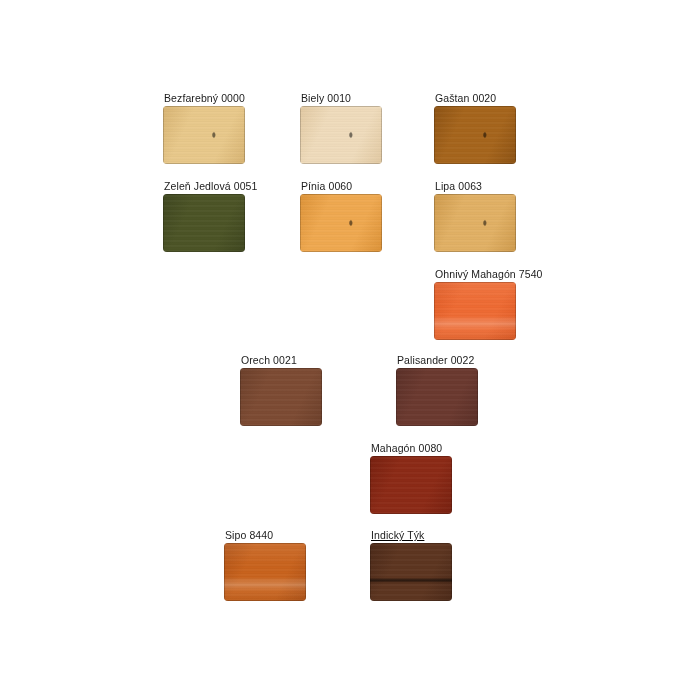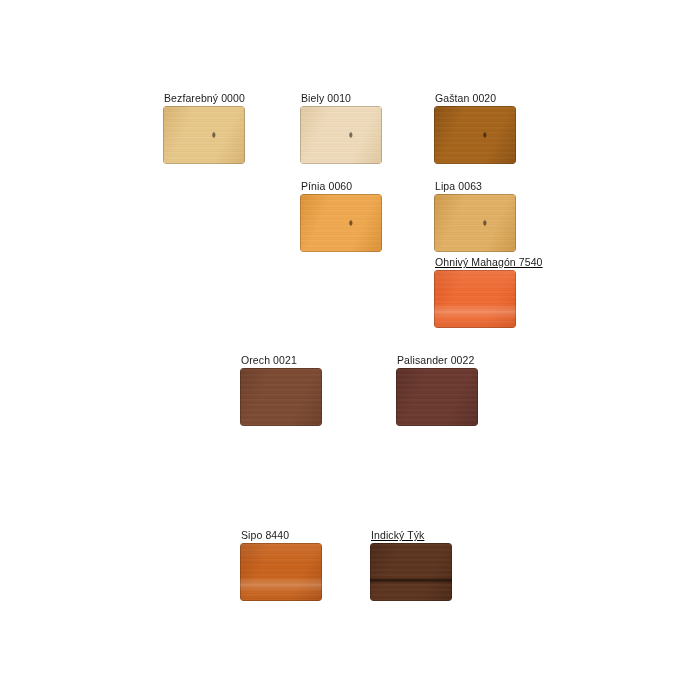--- a/index.html
+++ b/index.html
@@ -114,37 +114,44 @@
       </div>
     </div>
     <div class="swatch-cell" style="left: 434px; top: 92px;">
       <div class="swatch-label">Gaštan 0020</div>
       <div class="swatch-chip" style="width: 82px; height: 58px; background: linear-gradient(115deg, rgb(141, 83, 20) 0%, rgb(166, 101, 28) 30%, rgb(166, 101, 28) 70%, rgb(141, 83, 20) 100%);">
         <div class="grain lines"></div>
         <div class="grain arcs"></div>
         <div class="grain edge"></div>
       </div>
     </div>
+    <div class="swatch-cell" style="left: 163px; top: 180px;">
+      <div class="swatch-label">Zeleň Jedlová 0051</div>
+      <div class="swatch-chip" style="width: 82px; height: 58px; background: linear-gradient(115deg, rgb(63, 71, 32) 0%, rgb(76, 84, 38) 30%, rgb(76, 84, 38) 70%, rgb(63, 71, 32) 100%);">
+        <div class="grain lines"></div>
+        <div class="grain edge"></div>
+      </div>
+    </div>
     <div class="swatch-cell" style="left: 300px; top: 180px;">
       <div class="swatch-label">Pínia 0060</div>
       <div class="swatch-chip" style="width: 82px; height: 58px; background: linear-gradient(115deg, rgb(221, 147, 56) 0%, rgb(240, 169, 80) 30%, rgb(240, 169, 80) 70%, rgb(221, 147, 56) 100%);">
         <div class="grain lines"></div>
         <div class="grain arcs"></div>
         <div class="grain edge"></div>
       </div>
     </div>
     <div class="swatch-cell" style="left: 434px; top: 180px;">
       <div class="swatch-label">Lipa 0063</div>
       <div class="swatch-chip" style="width: 82px; height: 58px; background: linear-gradient(115deg, rgb(207, 155, 77) 0%, rgb(226, 177, 101) 30%, rgb(226, 177, 101) 70%, rgb(207, 155, 77) 100%);">
         <div class="grain lines"></div>
         <div class="grain arcs"></div>
         <div class="grain edge"></div>
       </div>
     </div>
-    <div class="swatch-cell" style="left: 434px; top: 256px; text-decoration: underline;">
+    <div class="swatch-cell" style="left: 434px; top: 268px;">
       <div class="swatch-label">Ohnivý Mahagón 7540</div>
       <div class="swatch-chip" style="width: 82px; height: 58px; background: linear-gradient(115deg, rgb(224, 92, 38) 0%, rgb(239, 107, 51) 30%, rgb(239, 107, 51) 70%, rgb(224, 92, 38) 100%);">
         <div class="grain lines"></div>
         <div class="grain sheen"></div>
         <div class="grain edge"></div>
       </div>
     </div>
     <div class="swatch-cell" style="left: 240px; top: 354px;">
       <div class="swatch-label">Orech 0021</div>
       <div class="swatch-chip" style="width: 82px; height: 58px; background: linear-gradient(115deg, rgb(109, 64, 43) 0%, rgb(125, 75, 51) 30%, rgb(125, 75, 51) 70%, rgb(109, 64, 43) 100%);">
@@ -152,21 +159,28 @@
         <div class="grain edge"></div>
       </div>
     </div>
     <div class="swatch-cell" style="left: 370px; top: 354px; padding-left: 26px;">
       <div class="swatch-label">Palisander 0022</div>
       <div class="swatch-chip" style="width: 82px; height: 58px; background: linear-gradient(115deg, rgb(91, 48, 40) 0%, rgb(107, 57, 47) 30%, rgb(107, 57, 47) 70%, rgb(91, 48, 40) 100%);">
         <div class="grain lines"></div>
         <div class="grain edge"></div>
       </div>
     </div>
-    <div class="swatch-cell" style="left: 240px; top: 529px;">
+    <div class="swatch-cell" style="left: 370px; top: 442px;">
+      <div class="swatch-label">Mahagón 0080</div>
+      <div class="swatch-chip" style="width: 82px; height: 58px; background: linear-gradient(115deg, rgb(120, 33, 16) 0%, rgb(140, 42, 22) 30%, rgb(140, 42, 22) 70%, rgb(120, 33, 16) 100%);">
+        <div class="grain lines"></div>
+        <div class="grain edge"></div>
+      </div>
+    </div>
+    <div class="swatch-cell" style="left: 224px; top: 529px;">
       <div class="swatch-label">Sipo 8440</div>
       <div class="swatch-chip" style="width: 82px; height: 58px; background: linear-gradient(115deg, rgb(178, 84, 23) 0%, rgb(201, 99, 29) 30%, rgb(201, 99, 29) 70%, rgb(178, 84, 23) 100%);">
         <div class="grain lines"></div>
         <div class="grain sheen"></div>
         <div class="grain edge"></div>
       </div>
     </div>
     <div class="swatch-cell" style="left: 370px; top: 529px; text-decoration: underline;">
       <div class="swatch-label">Indický Týk</div>
       <div class="swatch-chip" style="width: 82px; height: 58px; background: linear-gradient(115deg, rgb(76, 42, 25) 0%, rgb(93, 53, 32) 30%, rgb(93, 53, 32) 70%, rgb(76, 42, 25) 100%);">

